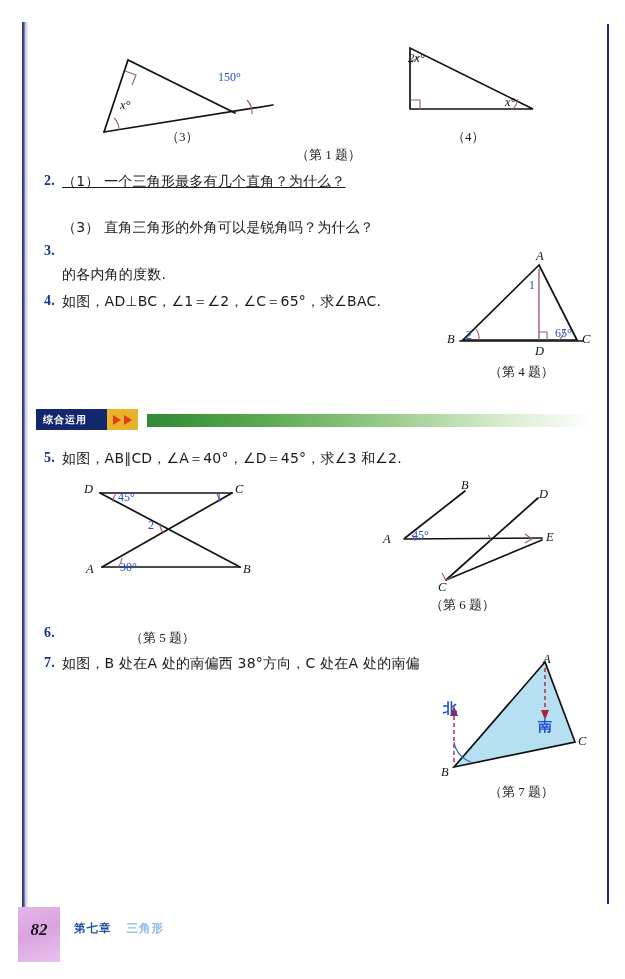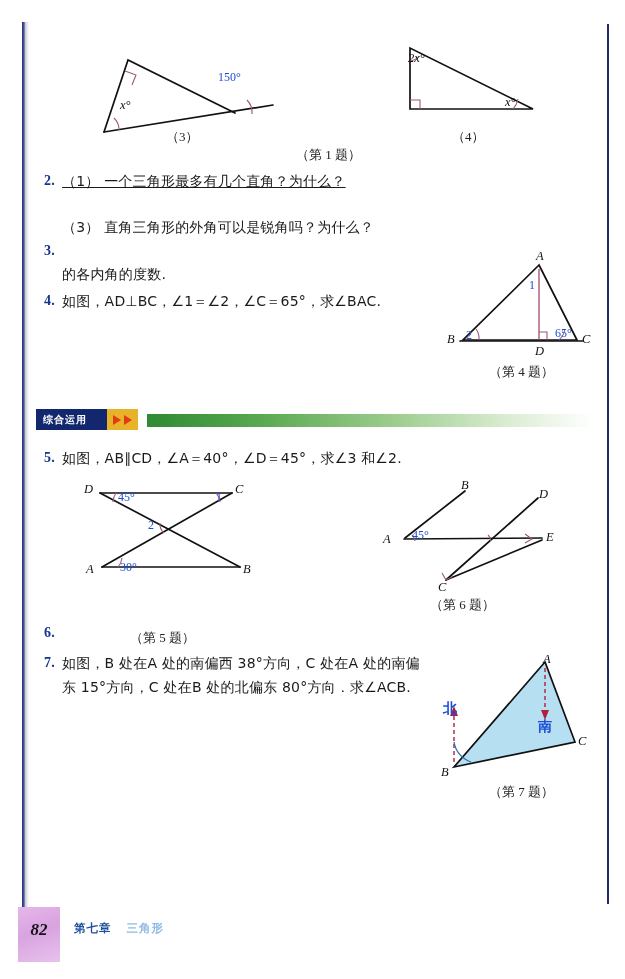--- a/index.html
+++ b/index.html
@@ -198,21 +198,20 @@
   <div class="lbl" style="left:383px;top:532px;">A</div>
   <div class="lbl" style="left:546px;top:530px;">E</div>
   <div class="lbl" style="left:438px;top:580px;">C</div>
   <div class="lbl-n" style="left:412px;top:528px;">45°</div>
   <div class="cap" style="left:430px;top:596px;">（第 6 题）</div>
 
   <div class="txt num" style="left:44px;top:625px;">6.</div>
 
   <div class="txt num" style="left:44px;top:655px;">7.</div>
   <div class="txt cn" style="left:62px;top:655px;">如图，B 处在A 处的南偏西 38°方向，C 处在A 处的南偏</div>
-  <div class="txt cn" style="left:62px;top:679px;">东 15°方向，C 处在B 处的北偏东 80°方向．求∠ACB.</div>
 
   <svg style="left:440px;top:650px;" width="160" height="130">
     <polygon class="fillblue" points="105,12 14,117 135,92"></polygon>
     <polygon class="stroke" points="105,12 14,117 135,92"></polygon>
 
     <line class="reddash" x1="14" y1="112" x2="14" y2="62"></line>
     <polygon class="redsolid" points="14,56 10,66 18,66"></polygon>
 
     <line class="reddash" x1="105" y1="18" x2="105" y2="63"></line>
     <polygon class="redsolid" points="105,70 101,60 109,60"></polygon>

